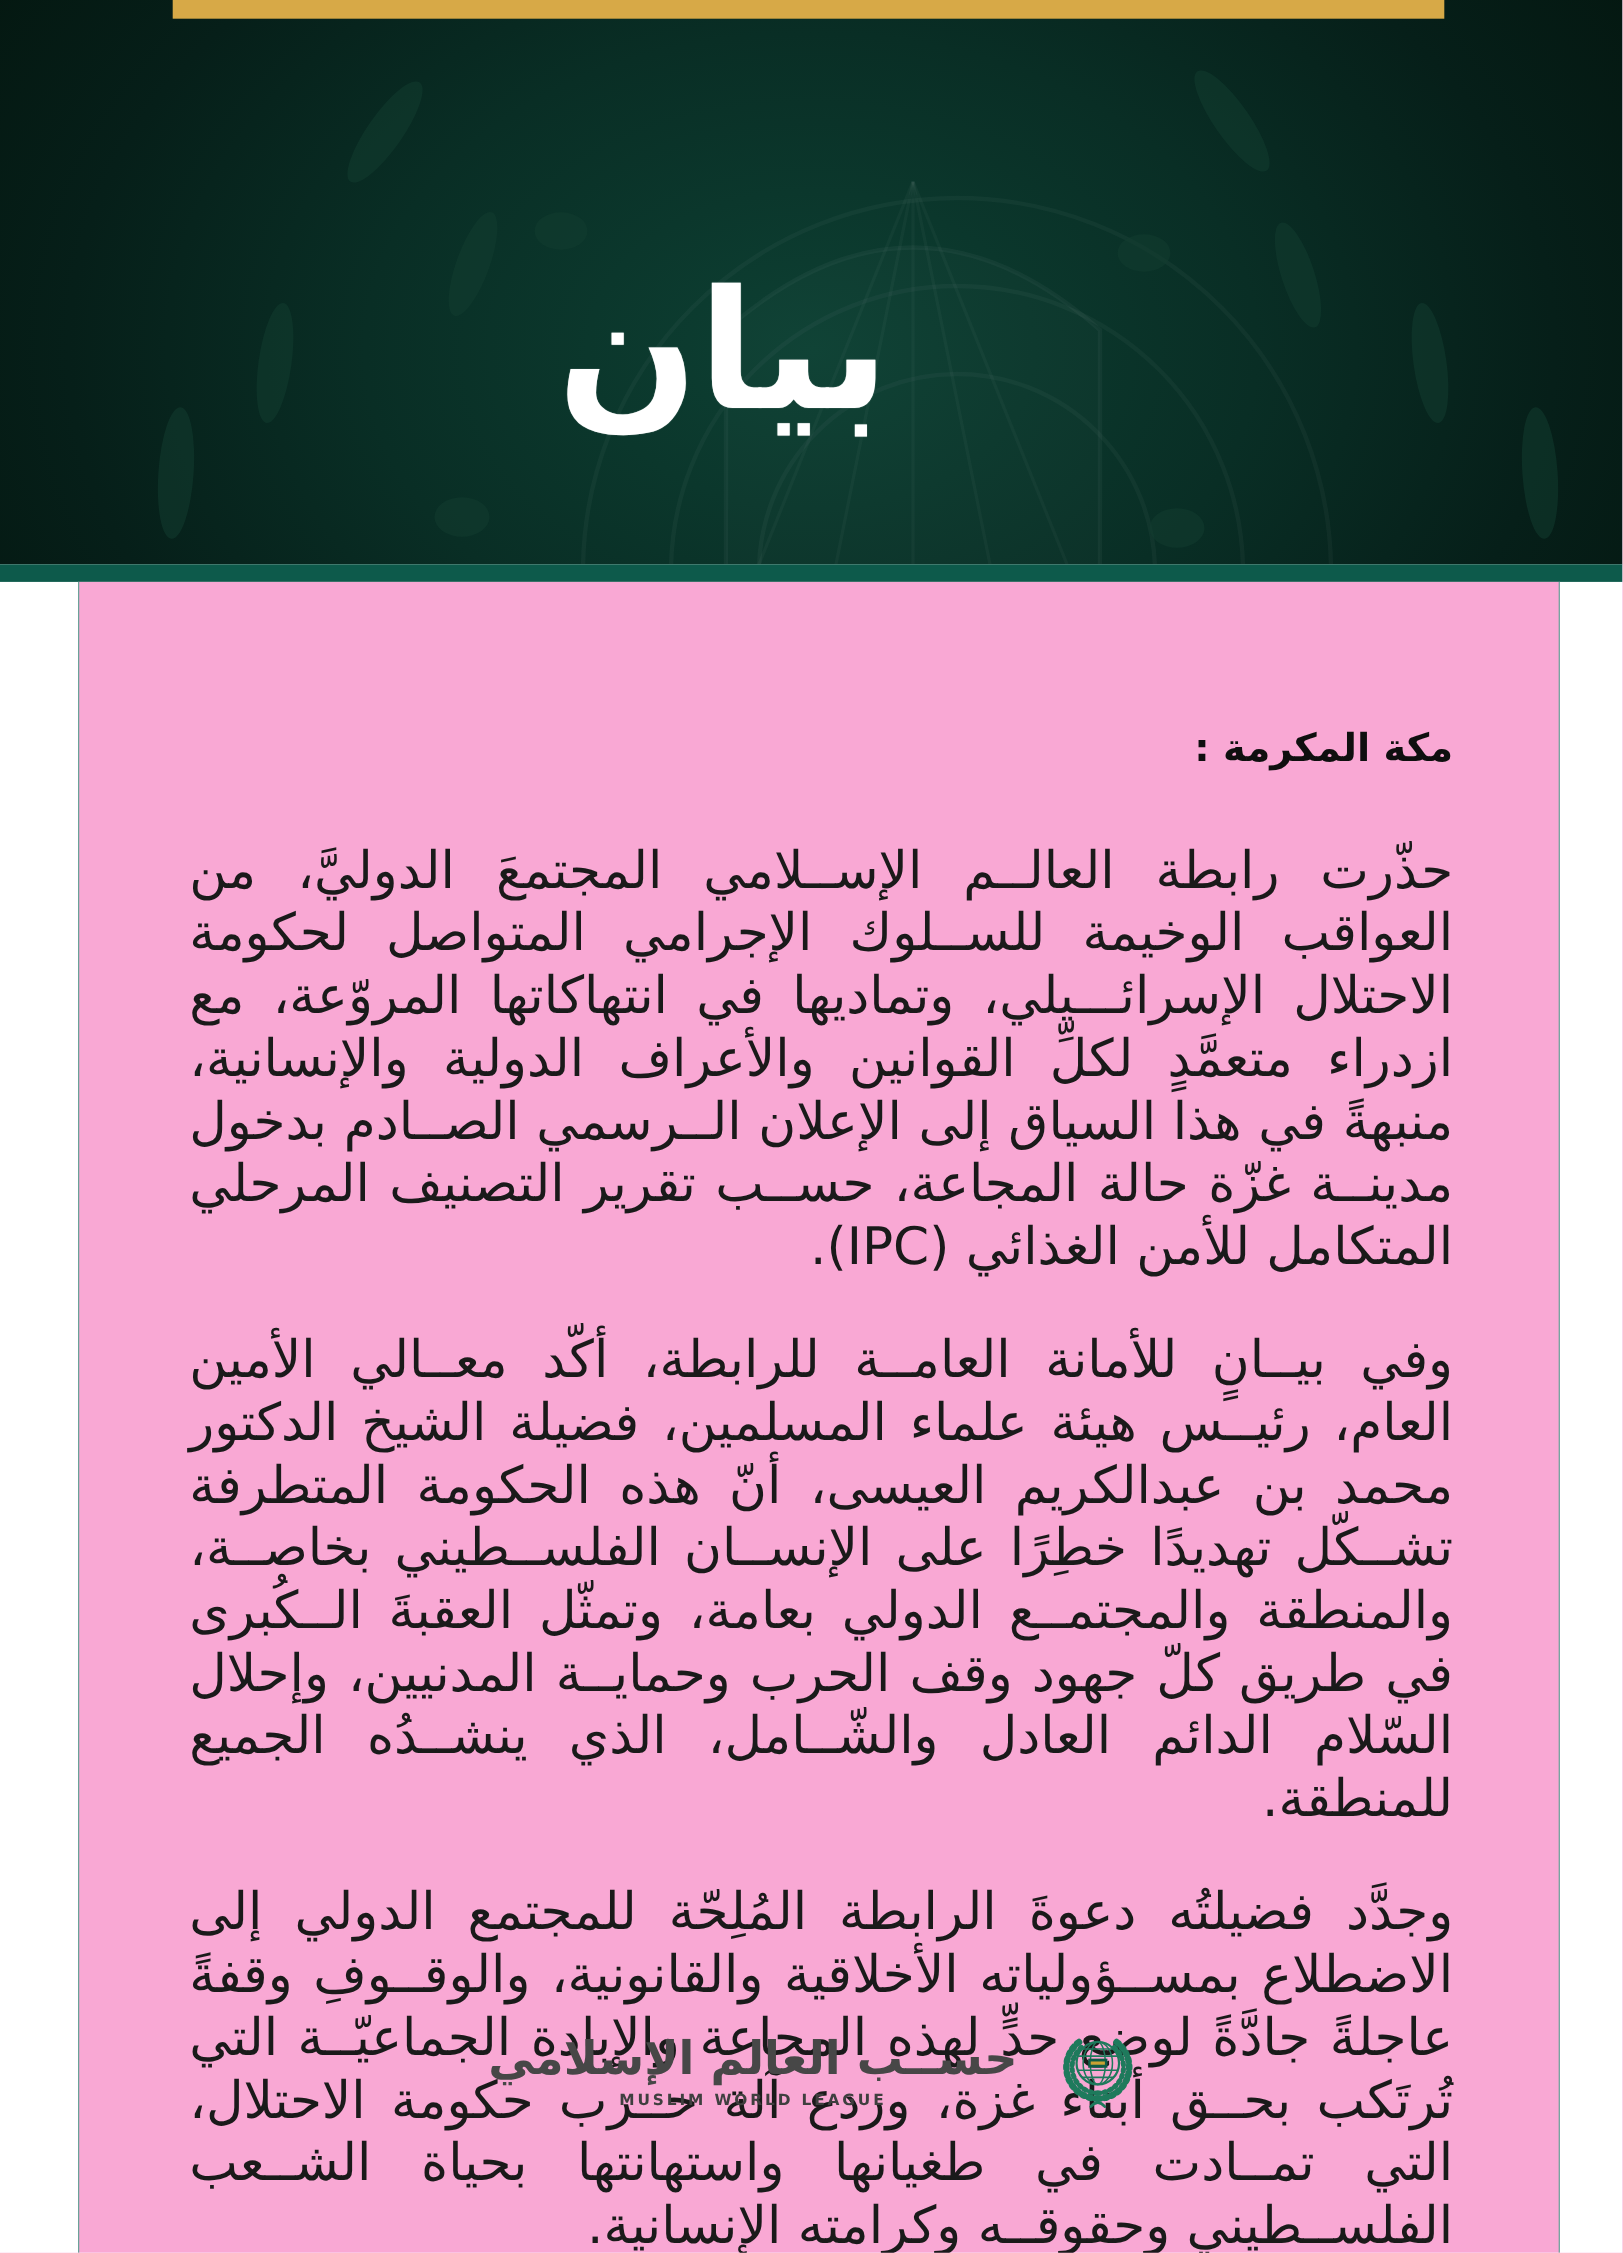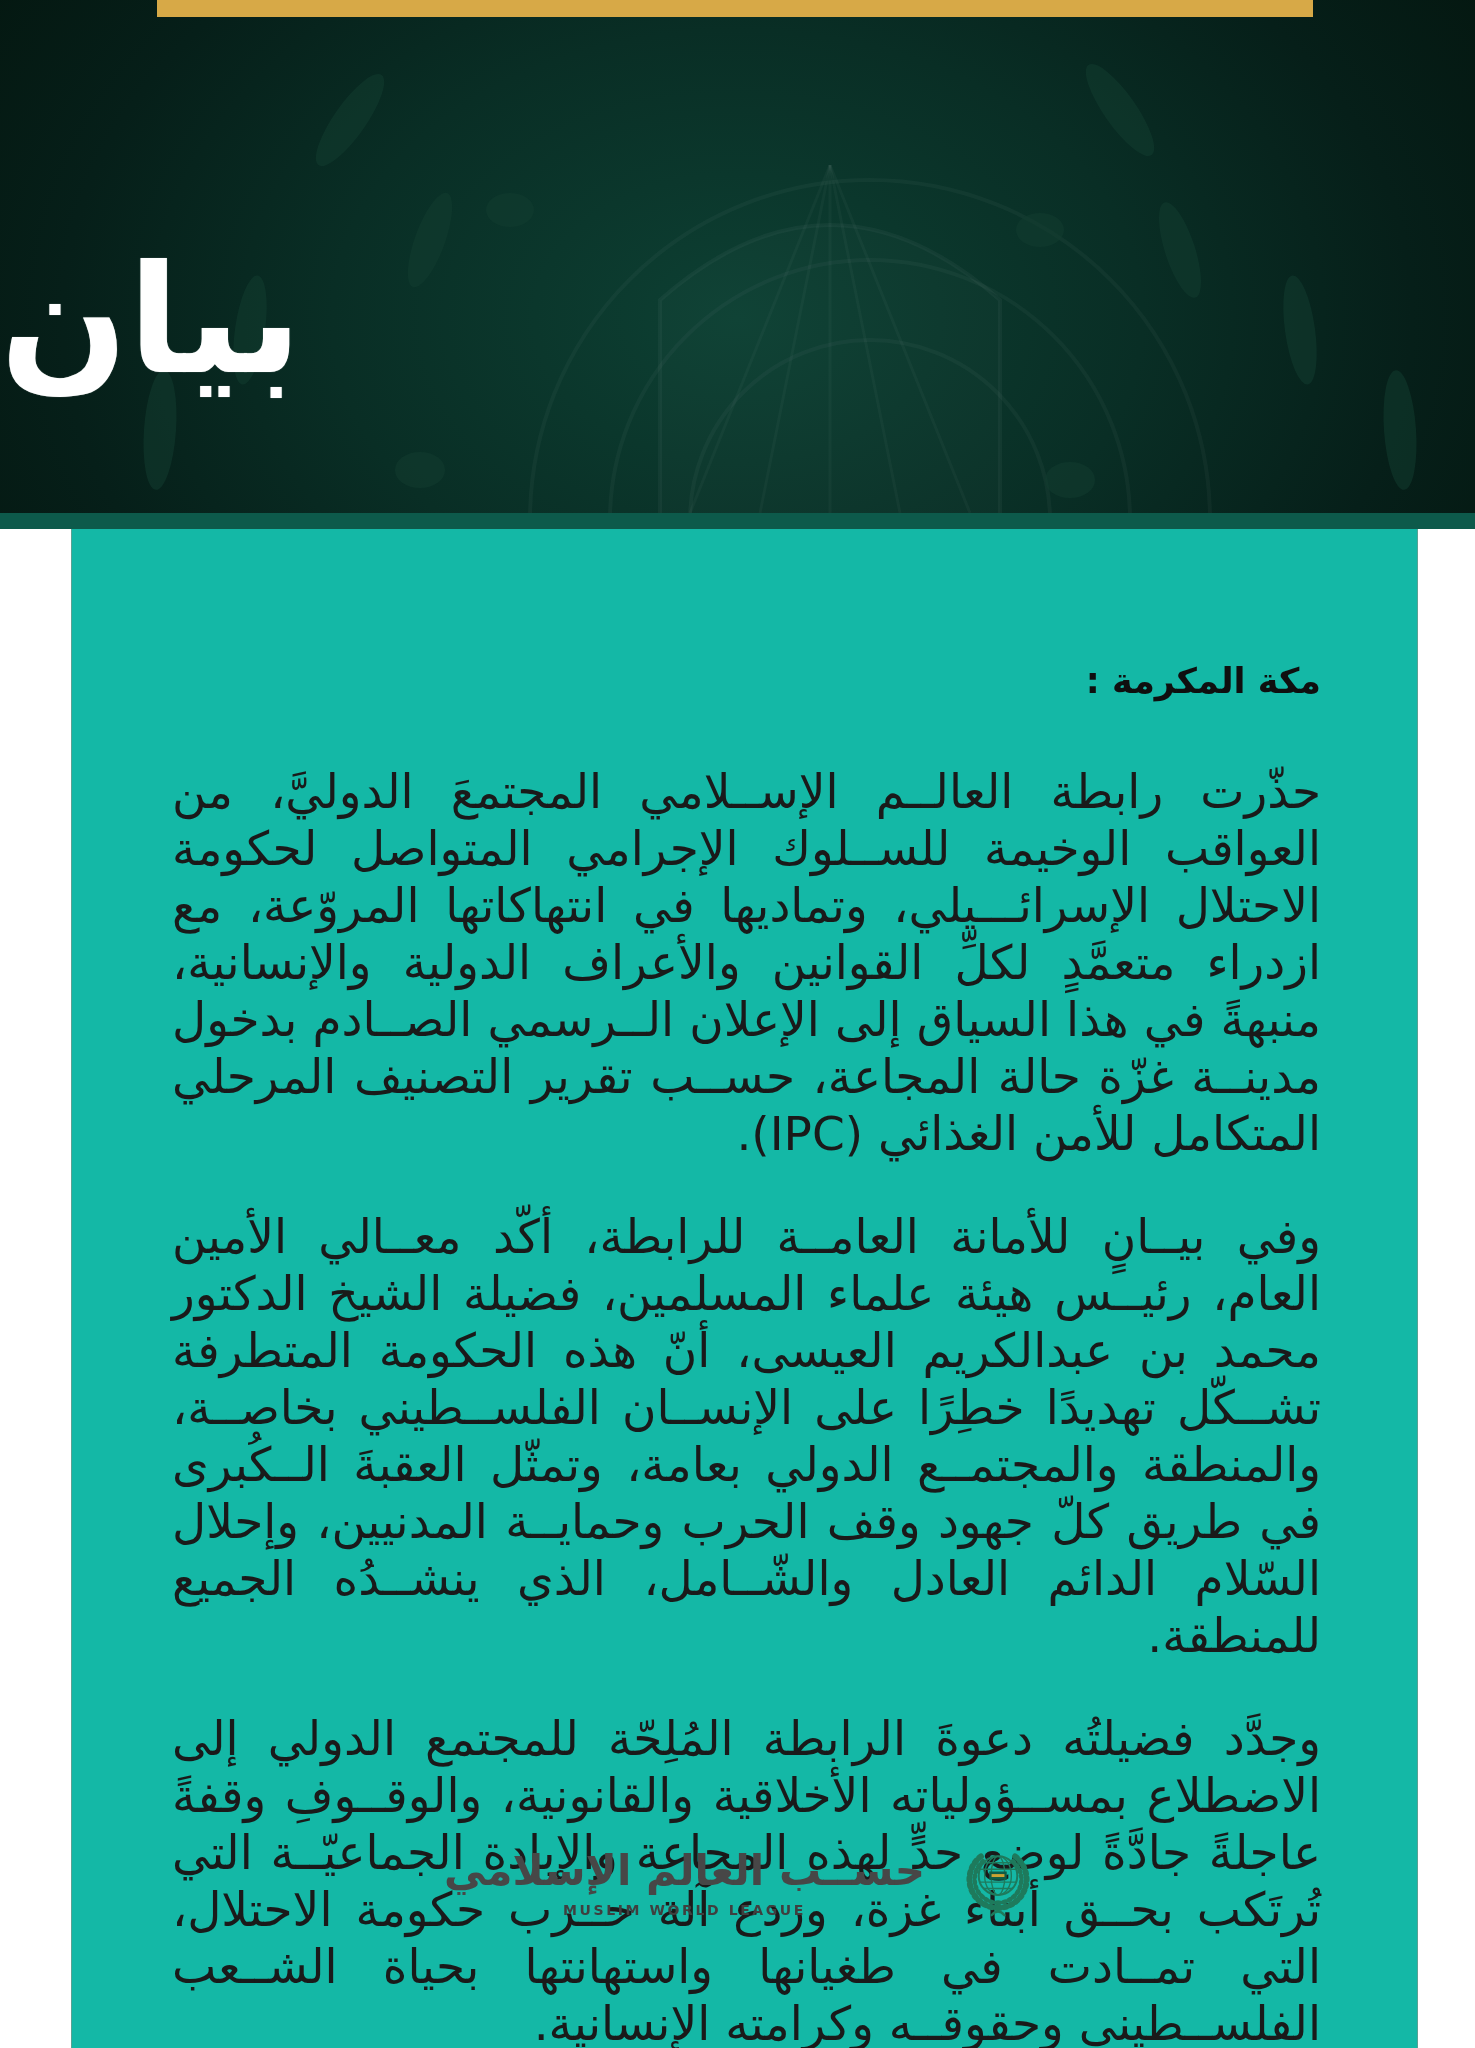--- a/index.html
+++ b/index.html
@@ -21,39 +21,39 @@
     overflow: hidden;
   }
   .header-decor { position: absolute; top: 0; left: 0; }
   .gold-bar {
     position: absolute; top: 0; left: 157px;
     width: 1156px; height: 17px;
     background: #d7a947;
   }
   .banner-title {
     position: absolute; top: 215px; left: 0; right: 160px;
-    text-align: left;
+    text-align: center;
     color: #ffffff;
     font-size: 150px;
     font-weight: bold;
     line-height: 1.4;
     letter-spacing: 2px;
     text-shadow: 0 0 1px rgba(255,255,255,.6);
   }
   .teal-strip {
     position: absolute; top: 513px; left: 0;
     width: 1475px; height: 16px;
     background: #0d5a4b;
   }
 
   
   .card {
     position: absolute; top: 529px; left: 71px;
     width: 1347px; height: 1519px;
-    background: #14b8a6;
+    background: #f9a8d4;
     border-left: 1px solid #5aa193;
     border-right: 1px solid #5aa193;
   }
   .location-heading {
     position: absolute; top: 132px; right: 96px;
     direction: rtl;
     font-size: 35px;
     font-weight: bold;
     color: #0f0f0f;
   }

